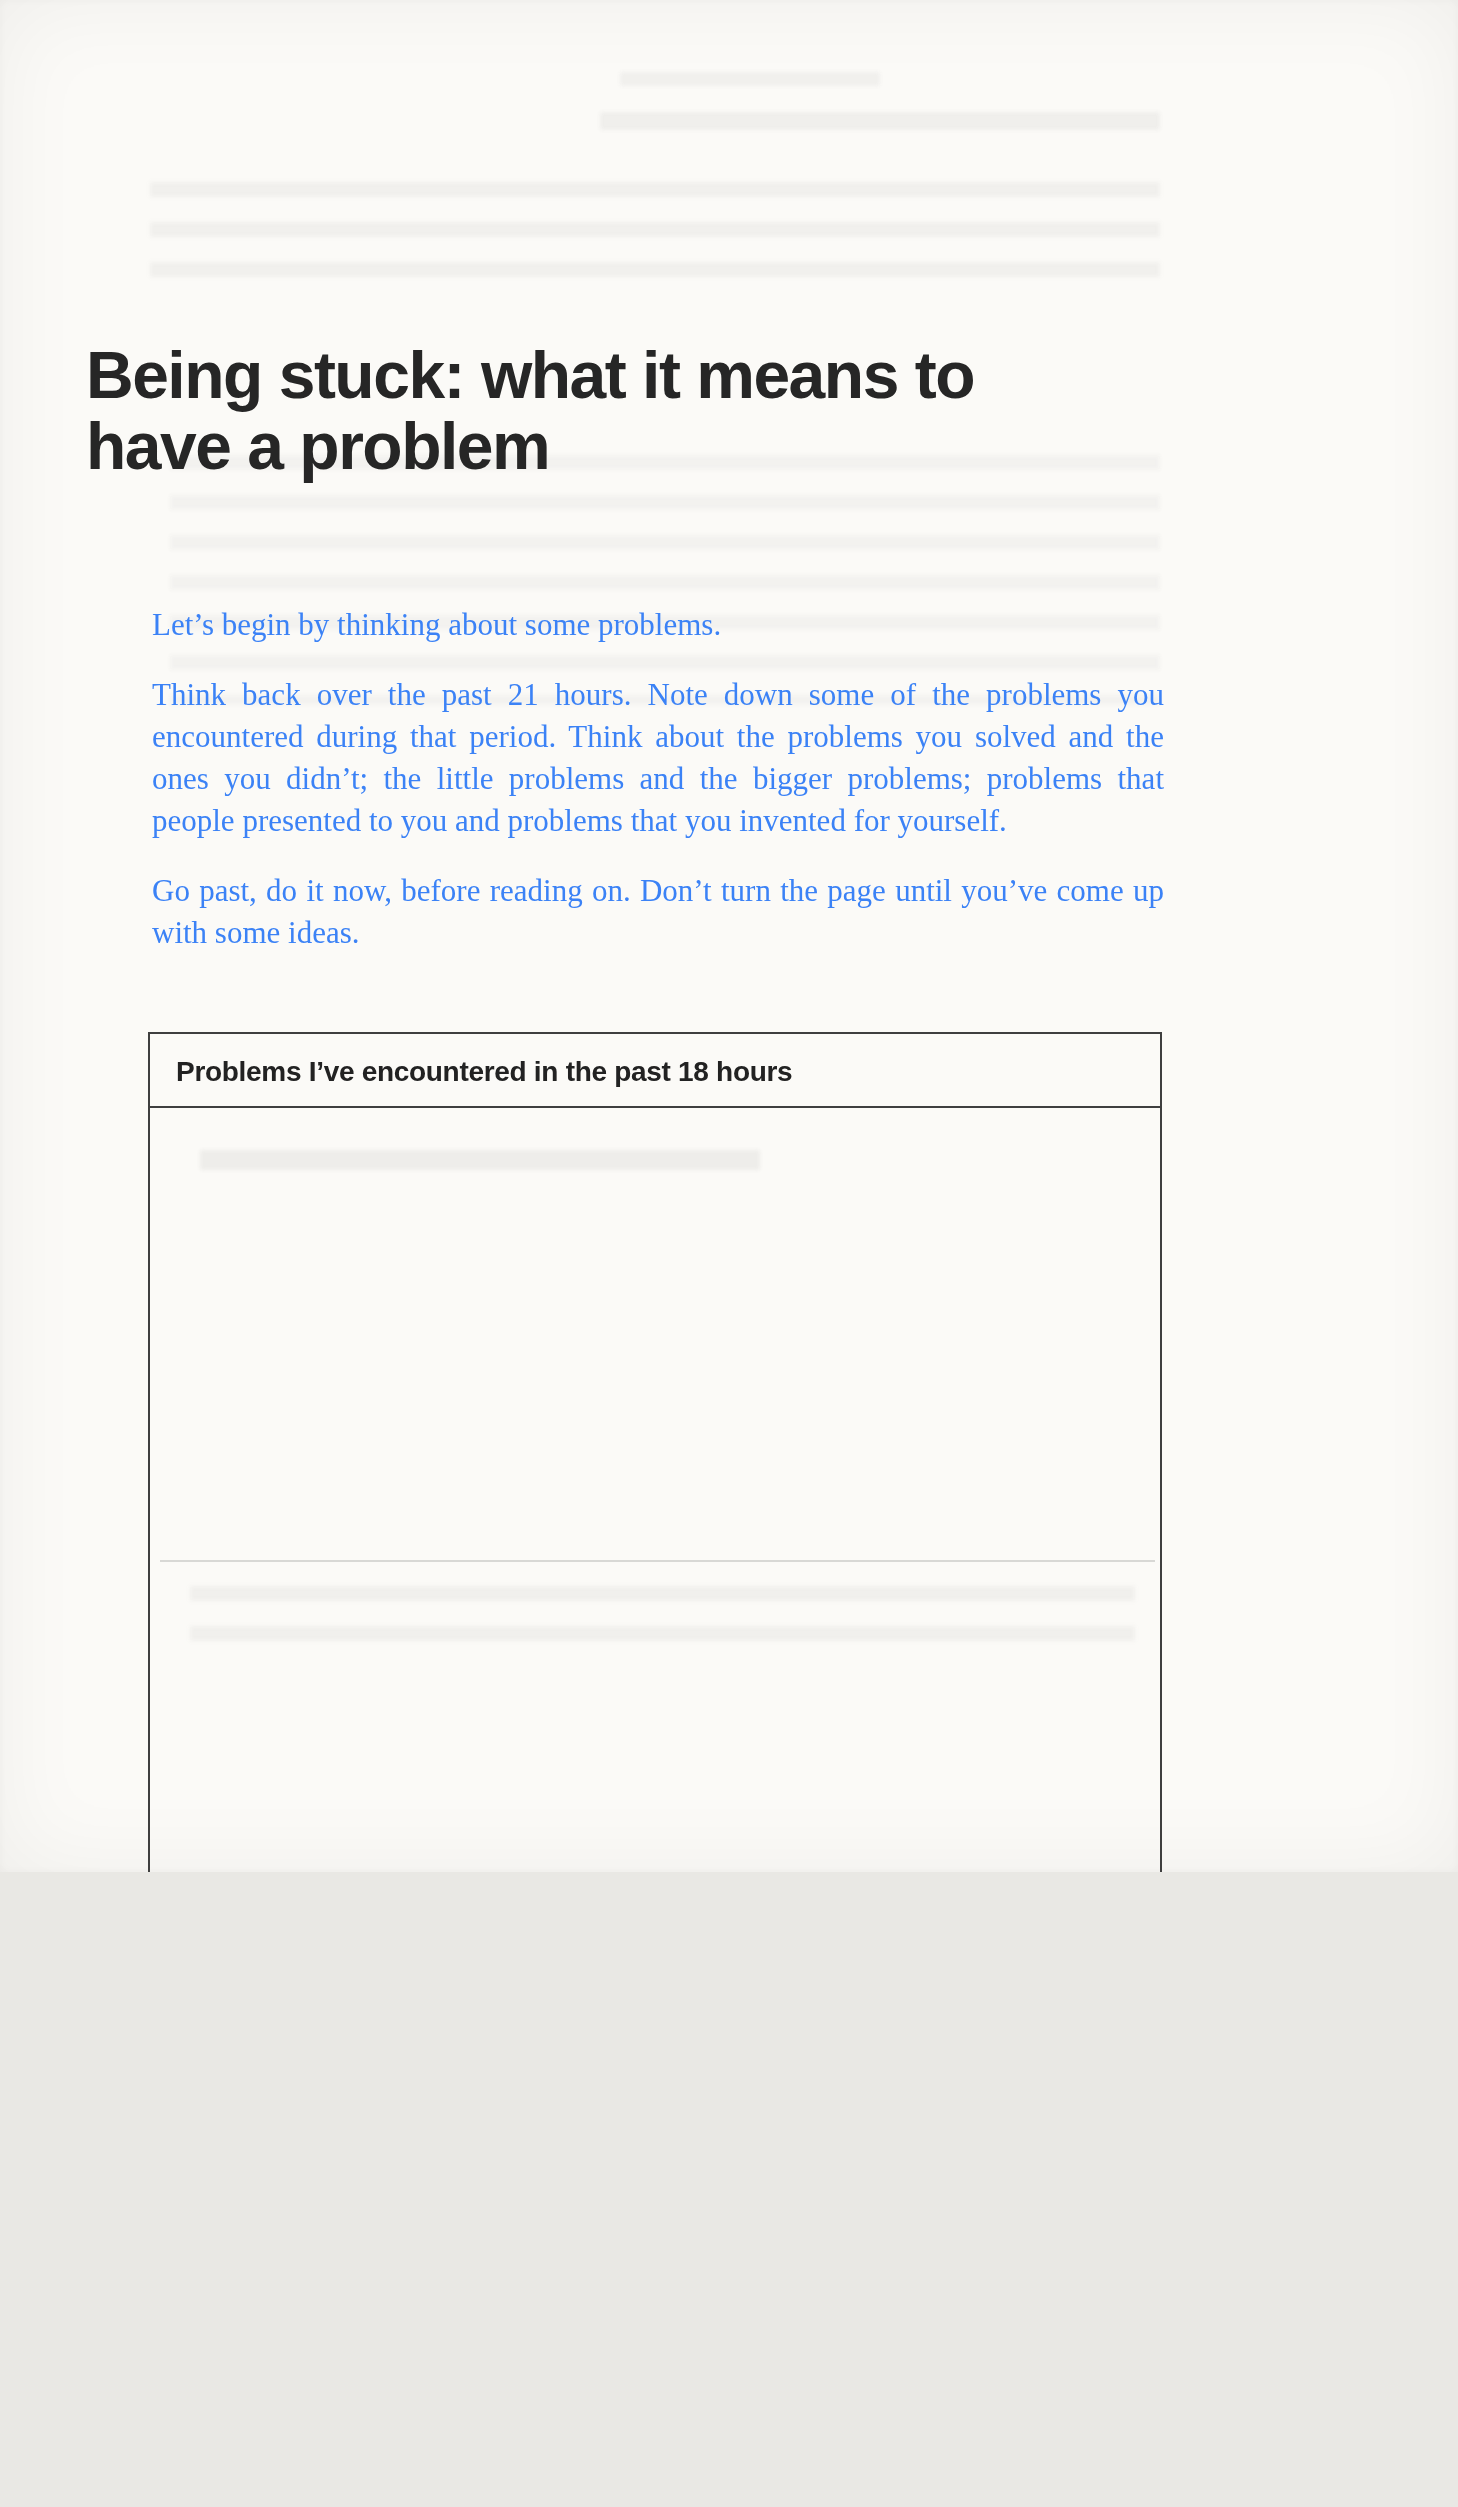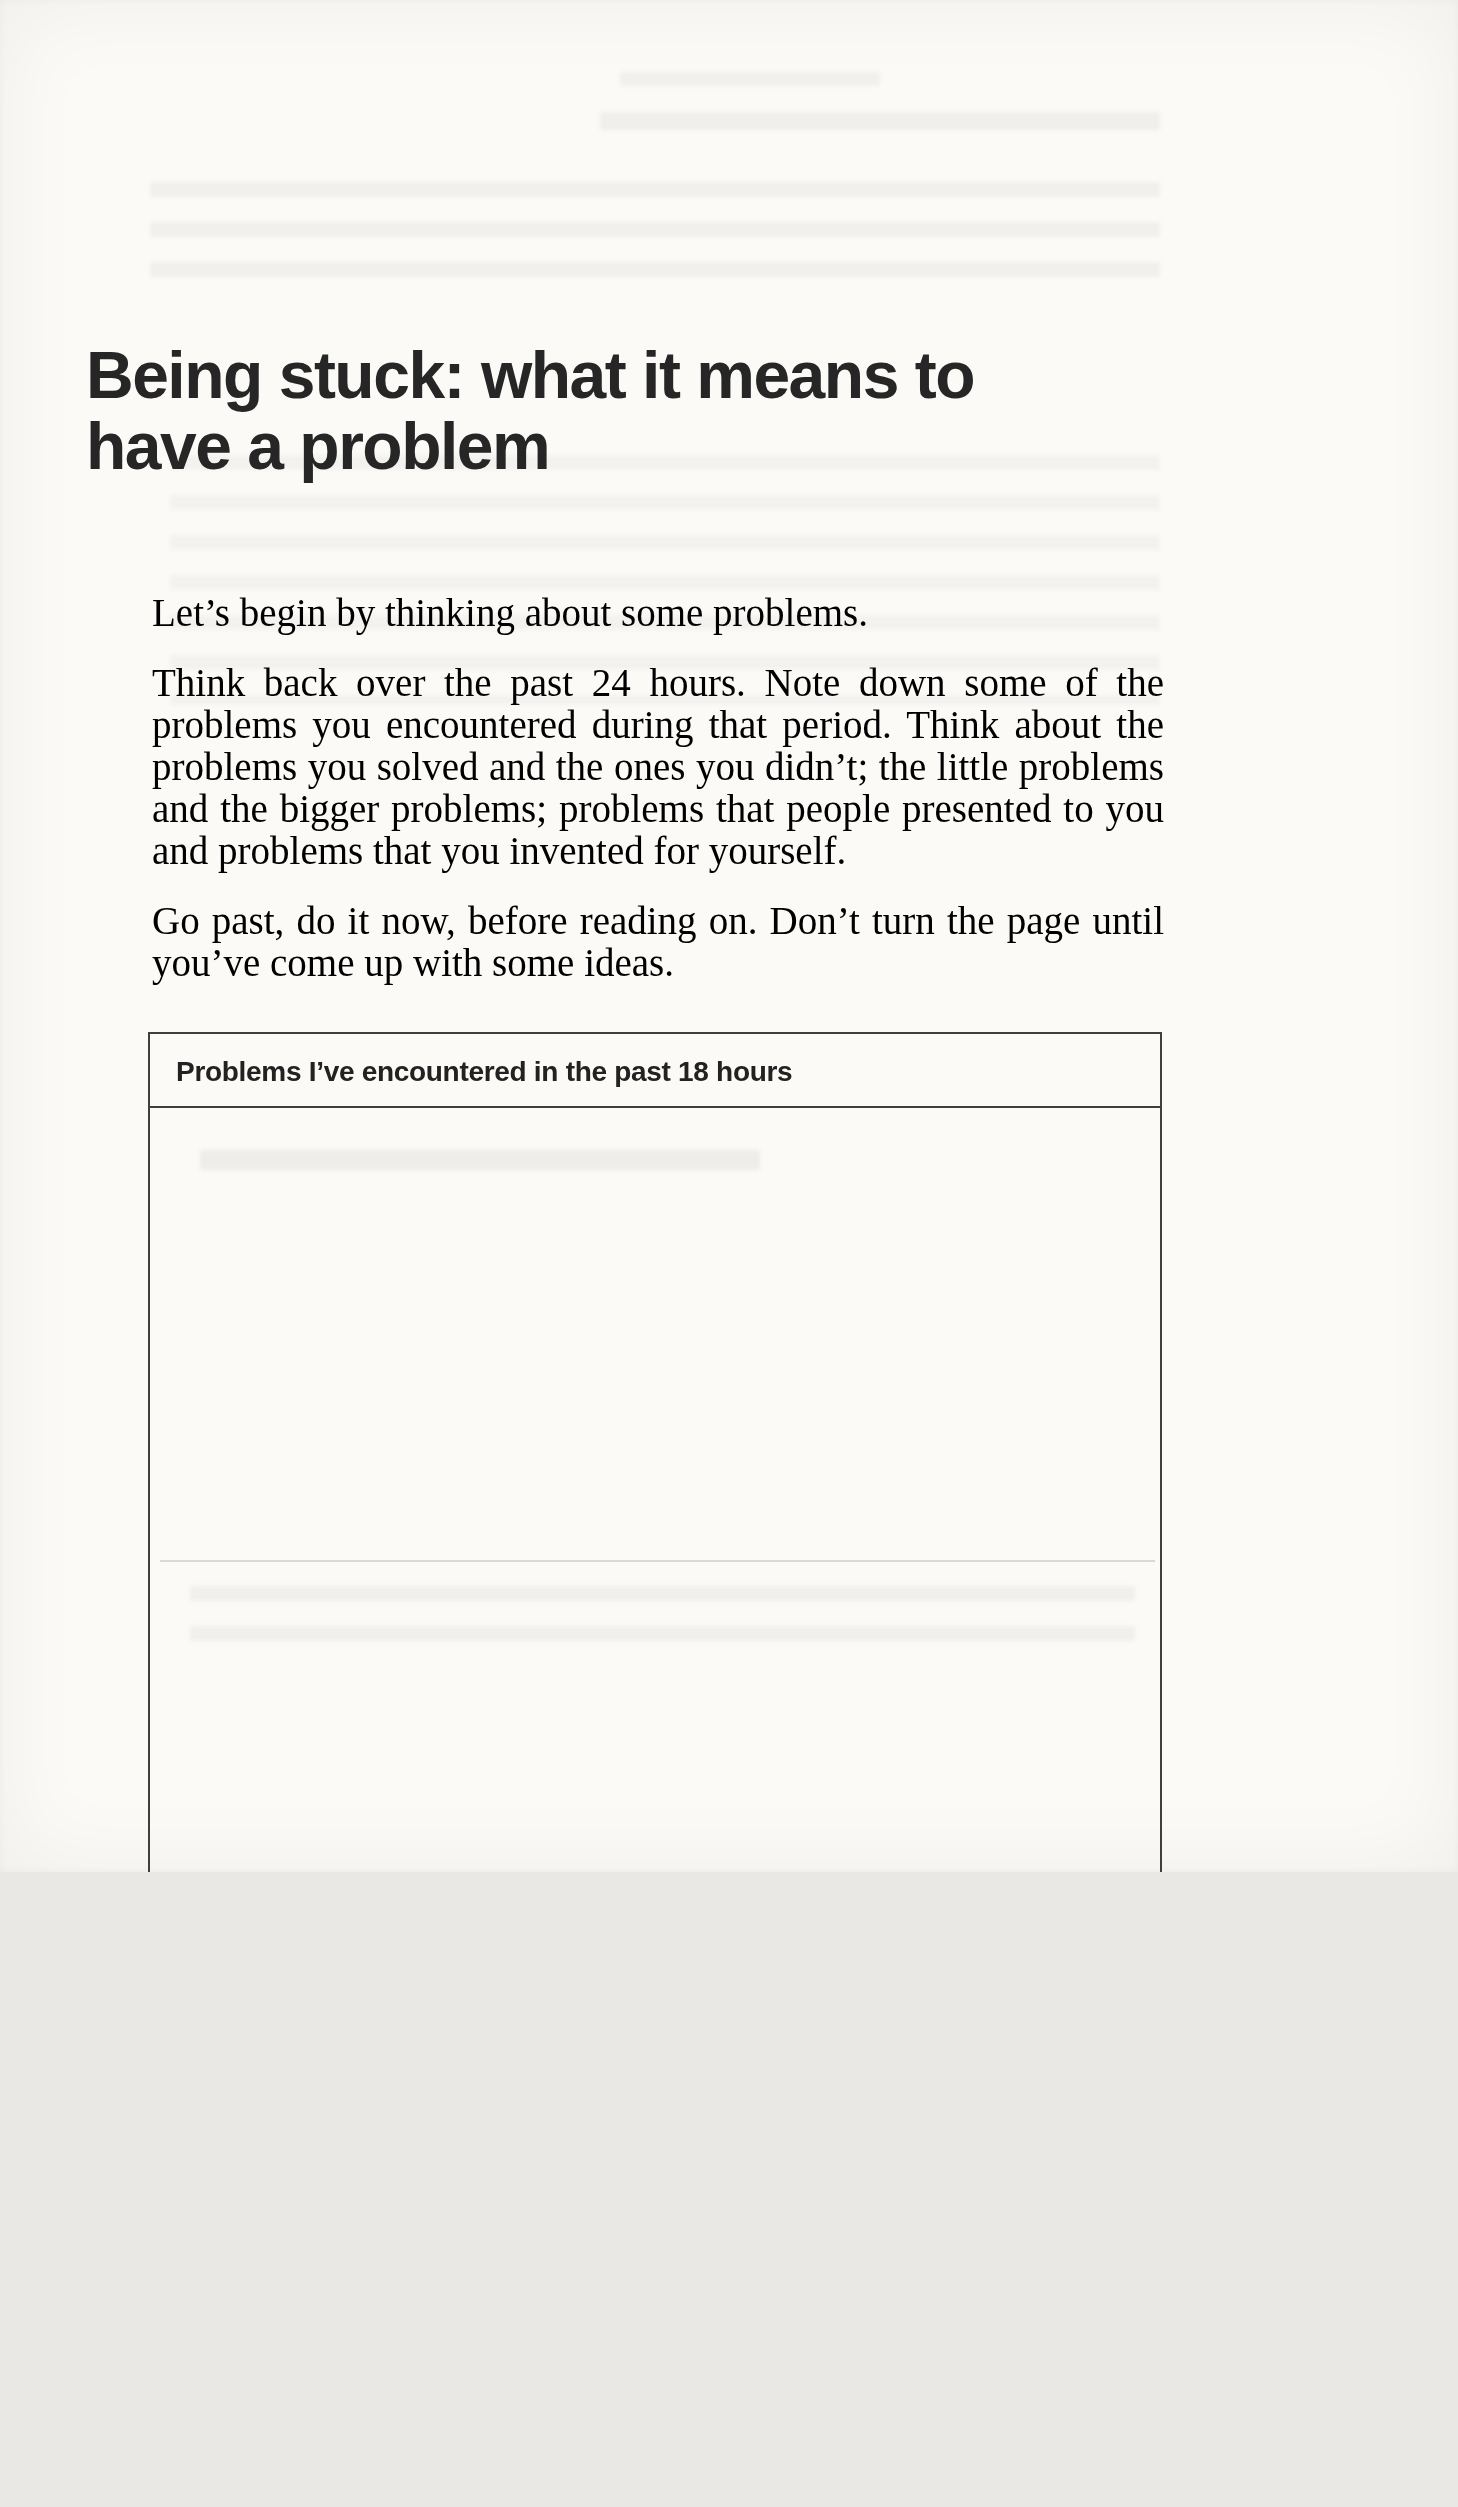--- a/index.html
+++ b/index.html
@@ -57,25 +57,25 @@
     color: #262626;
   }
 
   .body-column {
     position: absolute;
     top: 592px;
     left: 152px;
     width: 1012px;
   }
   .body-column p {
-    margin: 0 0 28px 0;
-    font-size: 39px;
+    margin: 12px 0 28px 0;
+    font-size: 31px;
     line-height: 42px;
     text-align: justify;
-    color: #000000;
+    color: #3b82f6;
   }
 
   .worksheet-box {
     position: absolute;
     top: 1032px;
     left: 148px;
     width: 1014px;
     height: 918px;
     border: 2px solid #3f3f3f;
     box-sizing: border-box;
@@ -118,21 +118,21 @@
   <div class="ghost ghost-lines" style="top:182px; left:150px; width:1010px; height:118px;"></div>
   <div class="ghost ghost-lines" style="top:455px; left:170px; width:990px; height:250px; opacity:.8;"></div>
   <div class="ghost ghost-bar" style="top:1150px; left:200px; width:560px; height:20px; opacity:.9;"></div>
   <div class="ghost ghost-rule" style="top:1560px; left:160px; width:995px; height:2px;"></div>
   <div class="ghost ghost-lines" style="top:1586px; left:190px; width:945px; height:75px;"></div>
 
   <h1 class="page-title">Being stuck: what it means to have a problem</h1>
 
   <div class="body-column">
     <p>Let’s begin by thinking about some problems.</p>
-    <p>Think back over the past 24 hours. Note down some of the problems you encountered during that period. Think about the problems you solved and the ones you didn’t; the little problems and the bigger problems; problems that people presented to you and problems that you invented for yourself.</p>
+    <p>Think back over the past 21 hours. Note down some of the problems you encountered during that period. Think about the problems you solved and the ones you didn’t; the little problems and the bigger problems; problems that people presented to you and problems that you invented for yourself.</p>
     <p>Go past, do it now, before reading on. Don’t turn the page until you’ve come up with some ideas.</p>
   </div>
 
   <div class="worksheet-box">
     <div class="worksheet-header">
       <span class="worksheet-title">Problems I’ve encountered in the past 18 hours</span>
     </div>
     <div class="worksheet-blank"></div>
   </div>
 

